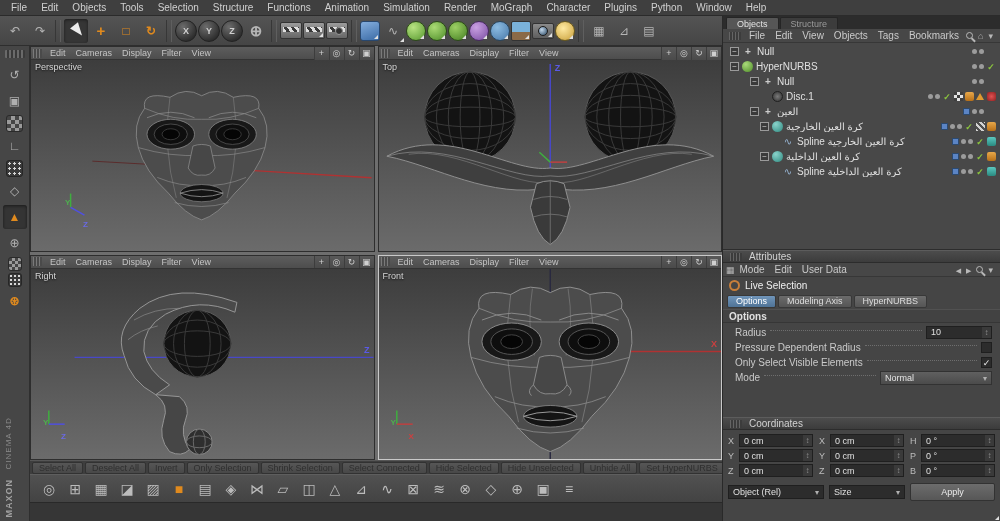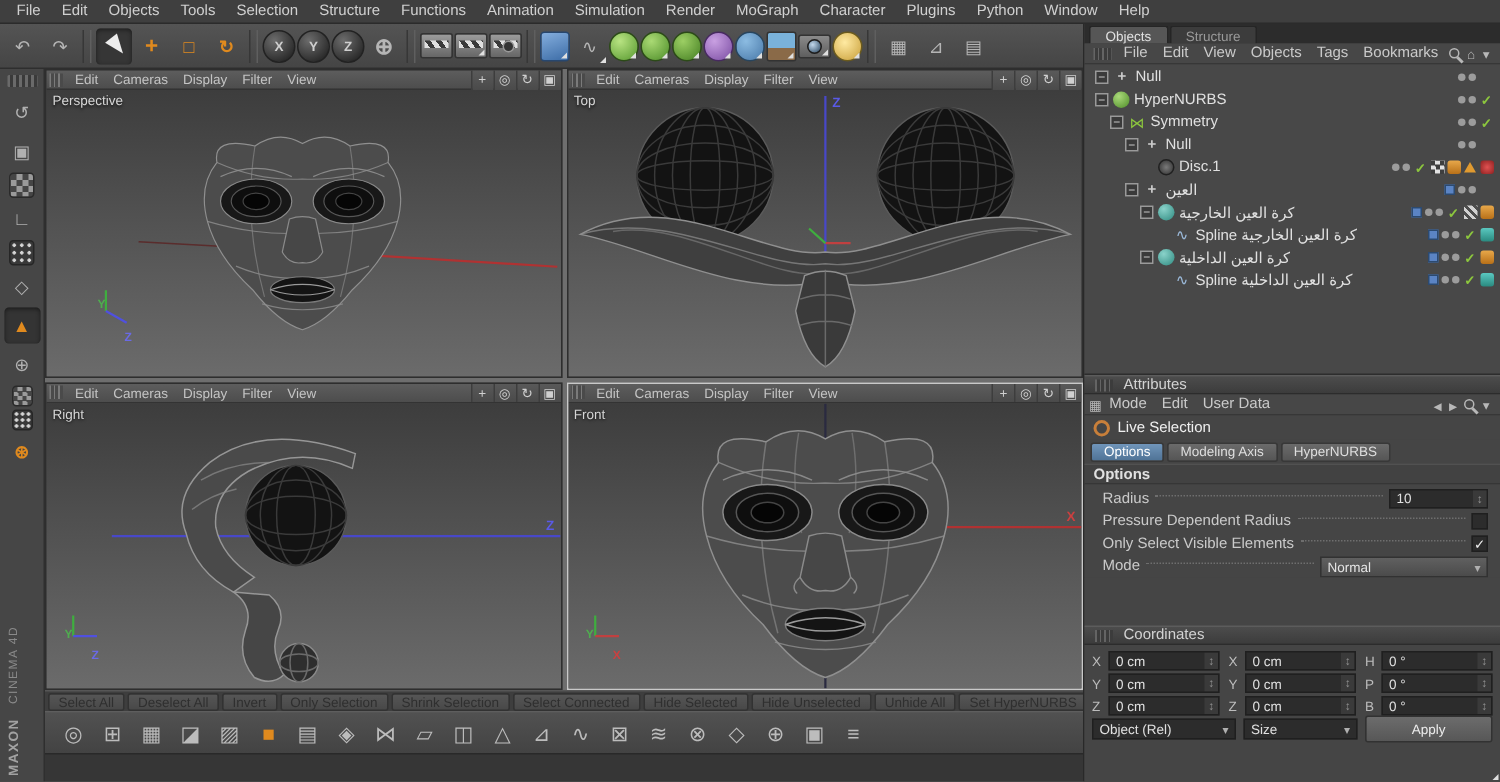--- a/index.html
+++ b/index.html
@@ -162,21 +162,21 @@
 .dd::before{content:"▾";font-size:8px;color:#b0b0b0}
 .att-spacer{height:32px;background:#454545;flex:none}
 
 
 .co-body{flex:1;background:#454545;padding:4px 5px 3px;display:flex;flex-direction:column}
 .co-grid{display:flex;gap:6px}
 .co-col{flex:1;display:flex;flex-direction:column;gap:2px}
 .co-row{display:flex;align-items:center;gap:3px}
 .co-ax{width:8px;color:#bcbcbc;font-size:9px;flex:none}
 .co-box{flex:1;height:13px;background:#2c2c2c;border:1px solid #1f1f1f;display:flex;align-items:center;padding-left:4px;color:#e0e0e0;font-size:9px;overflow:hidden;white-space:nowrap}
-.co-footer{display:flex;gap:5px;align-items:center}
+.co-footer{display:flex;gap:5px;margin-top:6px;align-items:center}
 .co-drop{flex:0 0 96px;height:14px;background:#2c2c2c;border:1px solid #1f1f1f;color:#e0e0e0;font-size:9px;display:flex;align-items:center;justify-content:space-between;padding:0 4px}
 .co-drop.mid{flex:0 0 76px}
 .co-apply{flex:1;height:18px;background:linear-gradient(#6c6c6c,#575757);border:1px solid #323232;border-radius:2px;color:#ececec;font-size:9px;display:flex;align-items:center;justify-content:center}
 </style>
 </head>
 <body>
 
 <div id="app">
 
   <div class="menubar">
@@ -545,35 +545,20 @@
             <span class="om-layer"></span>
             <span class="om-dots">
               <i></i>
               <i></i>
             </span>
             <span class="om-check on"></span>
 
           </span>
         </div>
 
-        <div class="om-row">
-          <span class="om-ind" style="width: 12px;"></span>
-          <span class="om-exp on"></span>
-          <span class="om-ic i-sym"></span>
-          <span class="om-label">Symmetry</span>
-          <span class="om-right">
-            <span class="om-layer"></span>
-            <span class="om-dots">
-              <i></i>
-              <i></i>
-            </span>
-            <span class="om-check on"></span>
-
-          </span>
-        </div>
 
         <div class="om-row">
           <span class="om-ind" style="width: 22px;"></span>
           <span class="om-exp on"></span>
           <span class="om-ic i-null"></span>
           <span class="om-label">Null</span>
           <span class="om-right">
             <span class="om-layer"></span>
             <span class="om-dots">
               <i></i>

